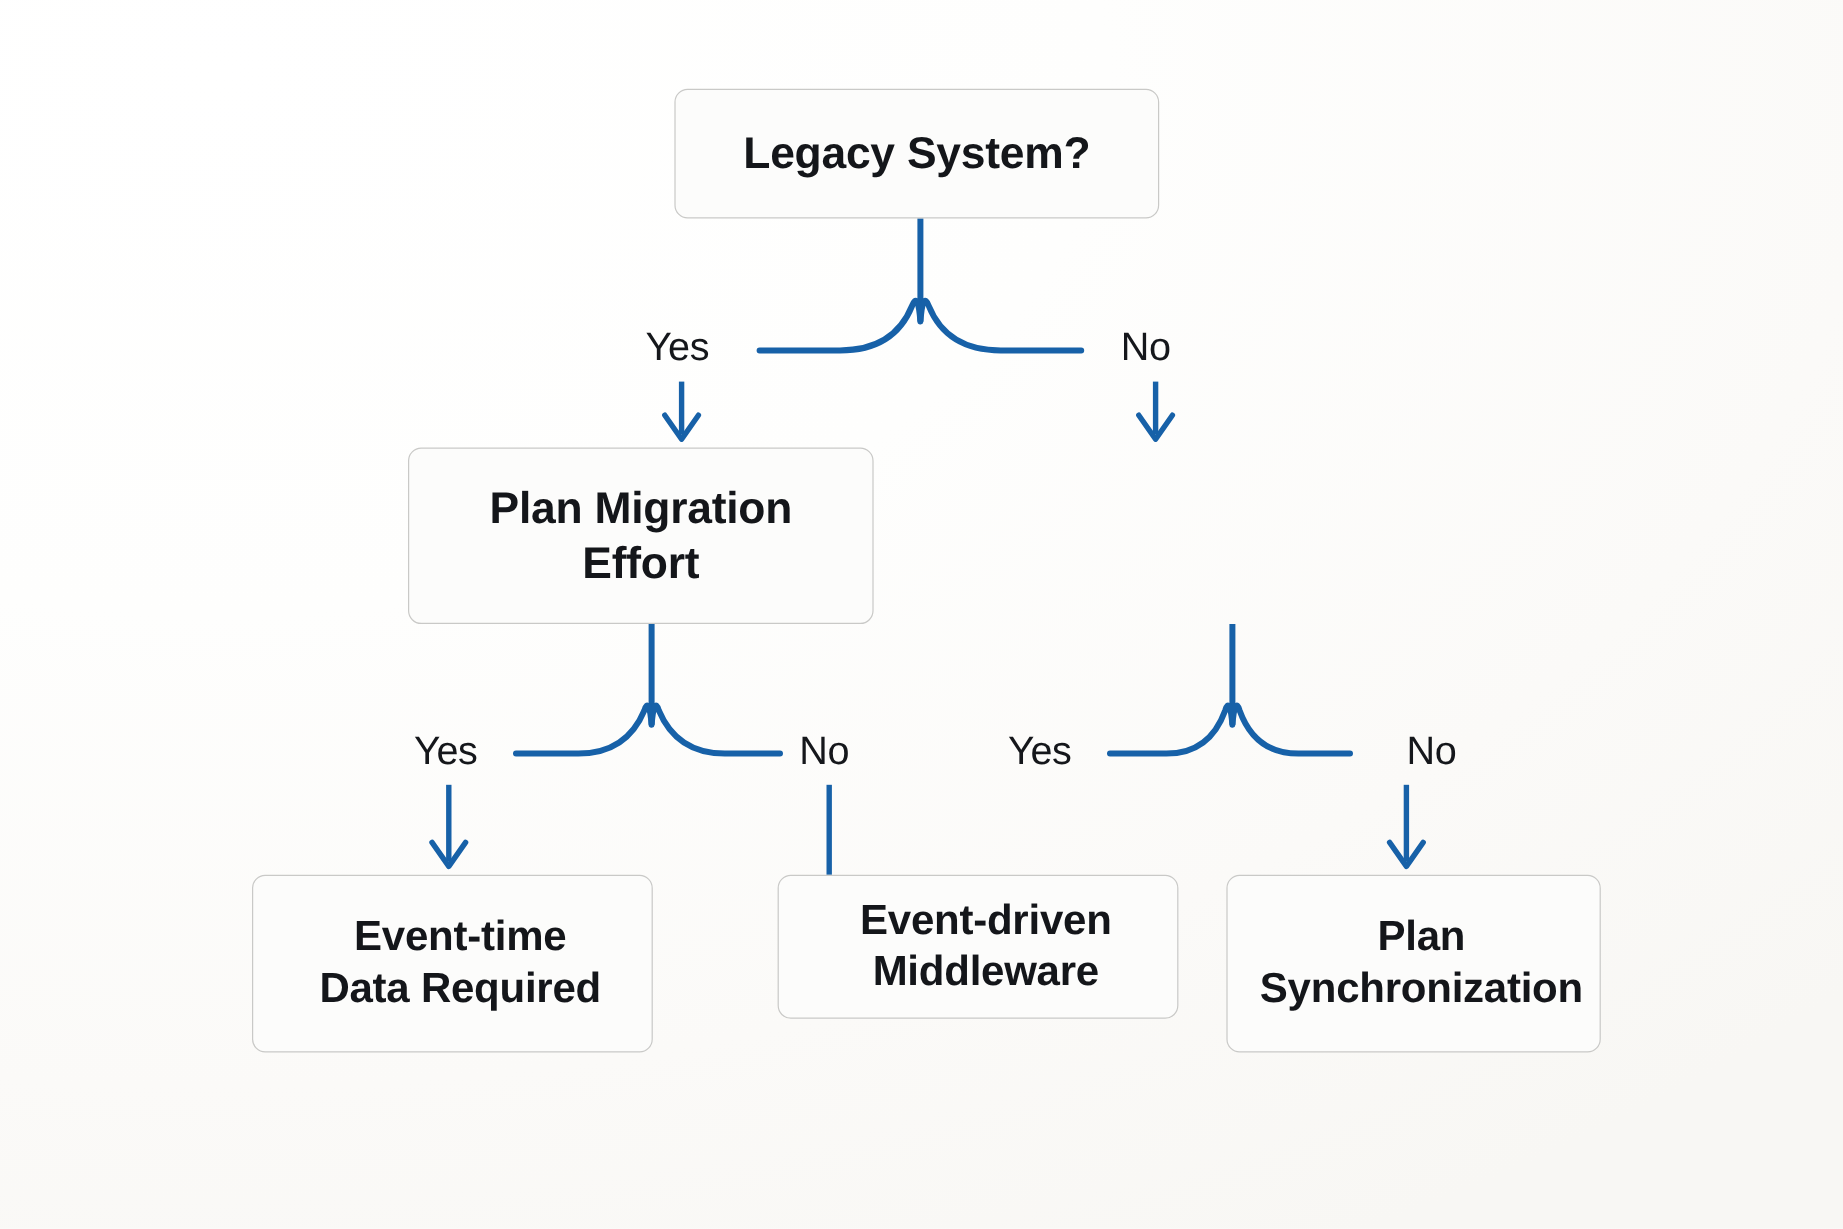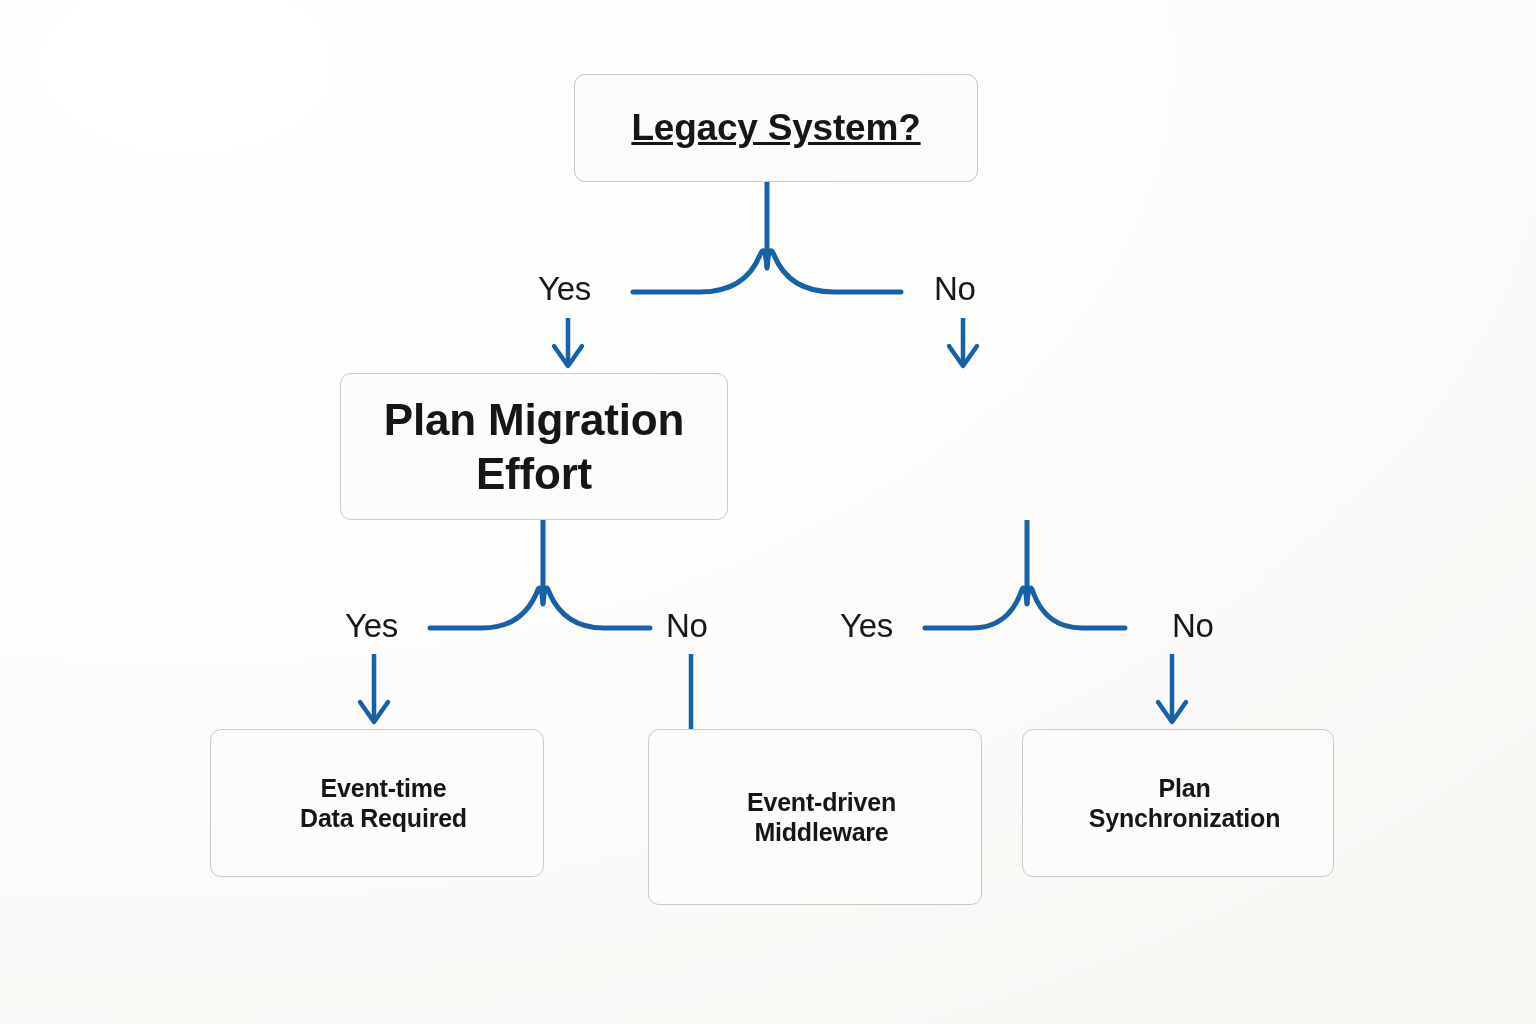--- a/index.html
+++ b/index.html
@@ -38,22 +38,22 @@
     align-items: center;
     justify-content: center;
     text-align: center;
     color: #14161a;
     font-weight: bold;
     line-height: 1.22;
     letter-spacing: -0.2px;
     white-space: pre-line;
   }
   .node.root   { font-size: 37px; }
-  .node.mid    { font-size: 44px; }
-  .node.leaf   { font-size: 25px; padding-left: 13px; }
+  .node.mid    { font-size: 37px; }
+  .node.leaf   { font-size: 35px; padding-left: 13px; }
 
   .edge-label {
     position: absolute;
     color: #15171b;
     font-size: 33px;
     font-weight: normal;
     letter-spacing: -0.3px;
     line-height: 1;
     white-space: nowrap;
     text-align: right;
@@ -99,30 +99,30 @@
     <g>
       <path d="M 691 654 L 691 729" fill="none" stroke="#1761a8" stroke-width="4.5" stroke-linecap="butt"></path>
     </g>
 
     <g>
       <path d="M 1172 654 L 1172 718" fill="none" stroke="#1761a8" stroke-width="4.5" stroke-linecap="butt"></path>
       <path d="M 1158 702 L 1172 722 L 1186 702" fill="none" stroke="#1761a8" stroke-width="4.5" stroke-linecap="round" stroke-linejoin="round"></path>
     </g>
   </svg>
 
-  <div class="node root" style="left:574px; top:74px; width:404px; height:108px;text-decoration:underline;">Legacy System?</div>
+  <div class="node root" style="left:562px; top:74px; width:404px; height:108px;">Legacy System?</div>
 
   <div class="node mid" style="left:340px; top:373px; width:388px; height:147px;">Plan Migration
 Effort</div>
 
 
   <div class="node leaf" style="left:210px; top:729px; width:334px; height:148px;">Event-time
 Data Required</div>
 
-  <div class="node leaf" style="left:648px; top:729px; width:334px; height:176px;">Event-driven
+  <div class="node leaf" style="left:648px; top:729px; width:334px; height:120px;">Event-driven
 Middleware</div>
 
   <div class="node leaf" style="left:1022px; top:729px; width:312px; height:148px;">Plan
 Synchronization</div>
 
   <div class="edge-label" style="left:538px; top:272px;">Yes</div>
 
   <div class="edge-label" style="left:934px; top:272px;">No</div>
 
   <div class="edge-label" style="left:345px; top:609px;">Yes</div>

